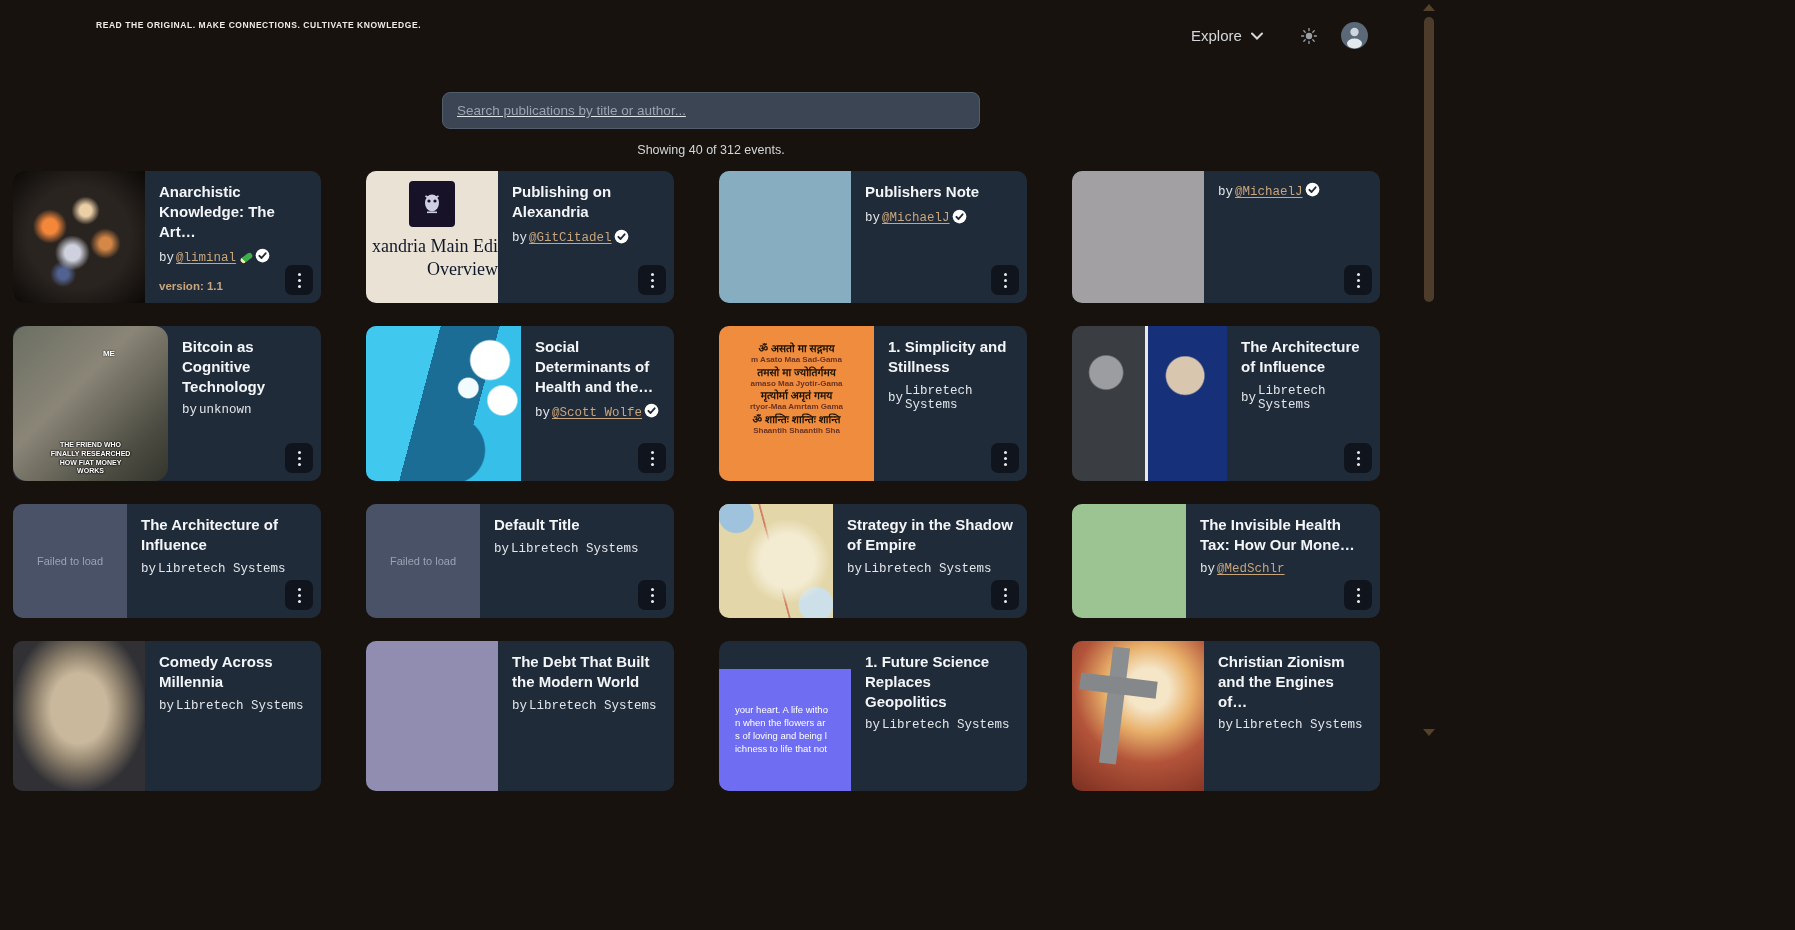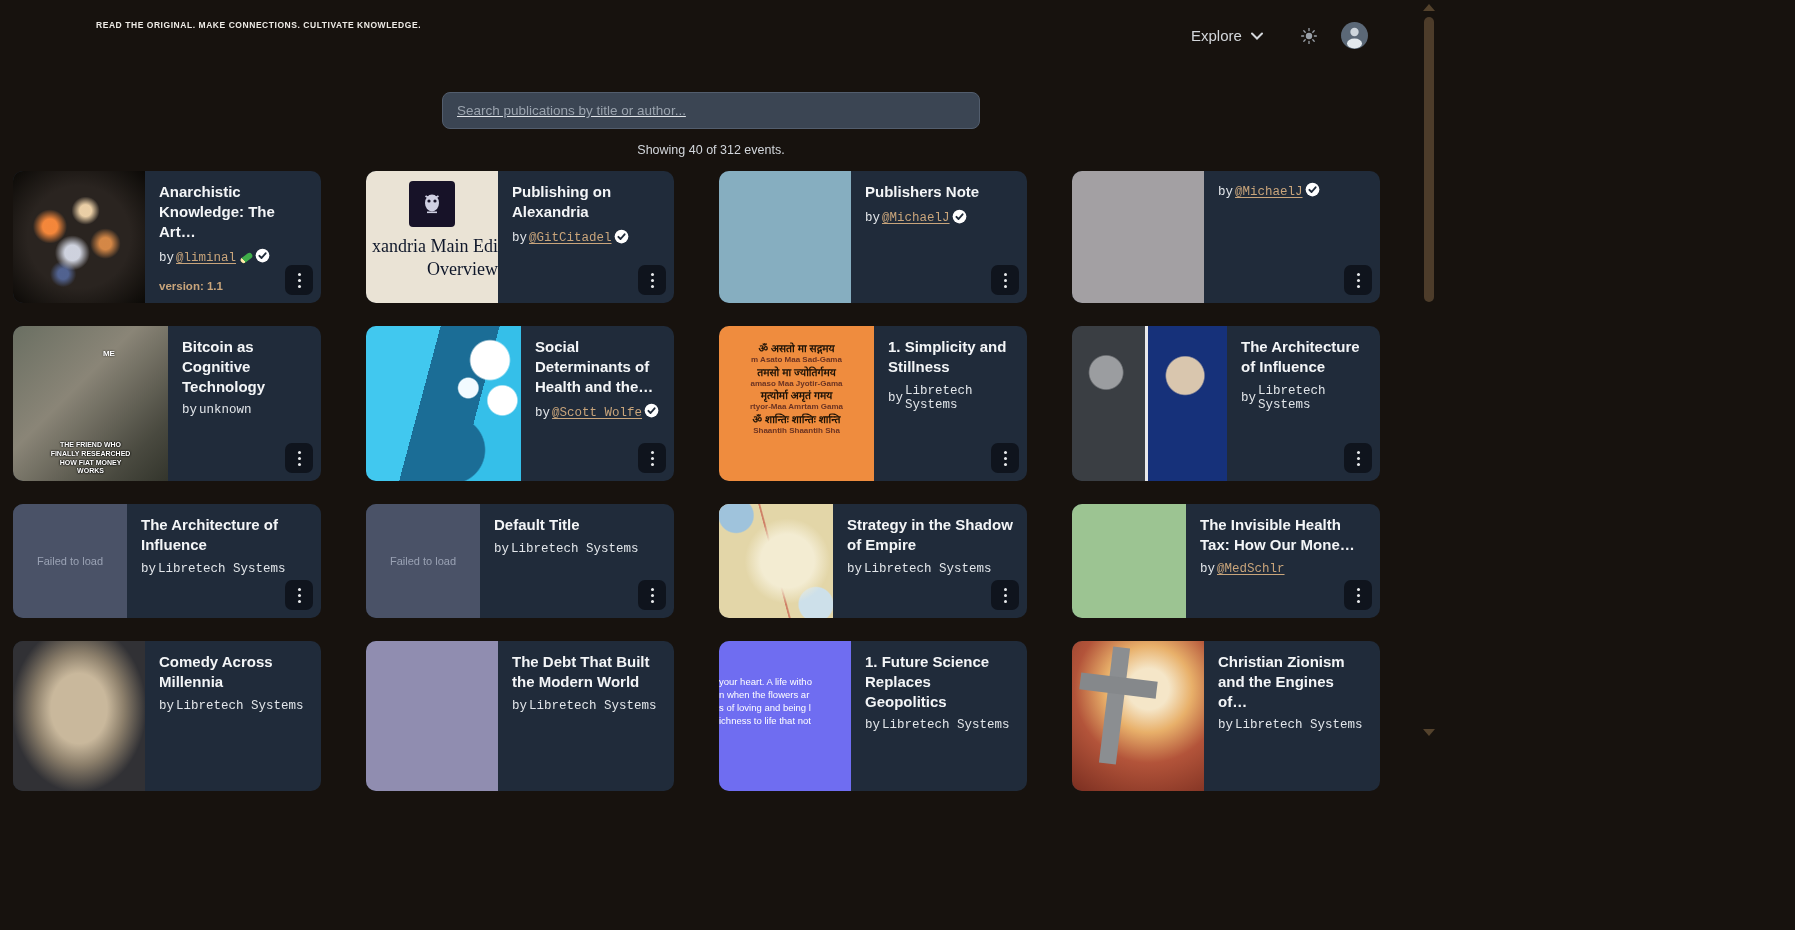--- a/index.html
+++ b/index.html
@@ -66,21 +66,21 @@
       radial-gradient(circle at 45% 62%, rgba(235,240,255,.85) 0 7%, transparent 16%),
       radial-gradient(circle at 70% 55%, rgba(255,160,80,.8) 0 5%, transparent 13%),
       radial-gradient(circle at 38% 78%, rgba(120,160,255,.5) 0 4%, transparent 10%),
       radial-gradient(ellipse at 50% 50%, #2a2420 0 55%, #0b0906 100%); }
   .t-cover { background:#eae3d5; }
   .cover-logo { position:absolute; left:50%; top:10px; transform:translateX(-50%); width:46px; height:46px;
     background:#171228; border-radius:4px; display:flex; align-items:center; justify-content:center; }
   .cover-lines { position:absolute; left:0; right:0; top:64px; text-align:right;
     font-family:"Liberation Serif", serif; color:#0f172a; }
   .cover-lines span { display:block; font-size:18px; line-height:1.25; white-space:nowrap; }
-  .t-meme { background:linear-gradient(135deg,#6a6f62,#8a8577 40%,#4a4a40 80%,#33352c); }
+  .t-meme { background:linear-gradient(135deg,#6a6f62,#8a8577 40%,#4a4a40 80%,#33352c);border-radius:14px; }
   .meme-me { position:absolute; left:58%; top:15%; color:#fff; font-weight:bold; font-size:8px;
     text-shadow:0 0 2px #000; }
   .meme-caption { position:absolute; left:0; right:0; bottom:5px; text-align:center; }
   .meme-caption span { display:block; color:#fff; font-weight:bold; font-size:7px; line-height:1.25;
     text-shadow:0 0 2px #000, 0 0 2px #000; }
   .t-illustration { background:
       radial-gradient(circle at 80% 22%, #ffffff 0 11%, transparent 12%),
       radial-gradient(circle at 88% 48%, #ffffff 0 9%, transparent 10%),
       radial-gradient(circle at 66% 40%, #f2fbff 0 7%, transparent 8%),
       radial-gradient(circle at 55% 80%, #1b6d96 0 22%, transparent 23%),
@@ -95,21 +95,21 @@
       linear-gradient(90deg, #3a3e43 0 47%, #e8e8ea 47% 49%, #16317a 49% 100%); }
   .t-map { background:
       radial-gradient(circle at 15% 10%, #9fc3dc 0 12%, transparent 13%),
       radial-gradient(circle at 60% 50%, #f3ecd2 0 30%, transparent 48%),
       radial-gradient(circle at 85% 88%, #cde0ea 0 12%, transparent 13%),
       linear-gradient(75deg, transparent 48%, rgba(190,60,50,.55) 48.5% 49.2%, transparent 50%),
       #e3d6a8; }
   .t-statue { background:
       radial-gradient(ellipse at 50% 45%, #c9b89c 0 30%, #8c7f6b 48%, transparent 72%),
       #313135; }
-  .t-textblue { background:#6f6df1; padding:34px 0 0; }
+  .t-textblue { background:#6f6df1; padding:34px 16px 0;margin-top:28px; }
   .t-textblue span { display:block; color:#fff; font-size:9.5px; line-height:13px; white-space:nowrap; }
   .t-jesus { background:
       radial-gradient(circle at 58% 32%, #f5e6c8 0 16%, #e8b06a 34%, #b3543a 58%, #7a2e20 100%); }
   .t-jesus::before { content:""; position:absolute; left:26%; top:4%; width:13%; height:78%;
     background:#8b8e91; transform:rotate(7deg); }
   .t-jesus::after { content:""; position:absolute; left:6%; top:24%; width:58%; height:11%;
     background:#85888b; transform:rotate(7deg); }
 
   
   .sb-up { position:absolute; left:1423px; top:4px; width:0; height:0;

